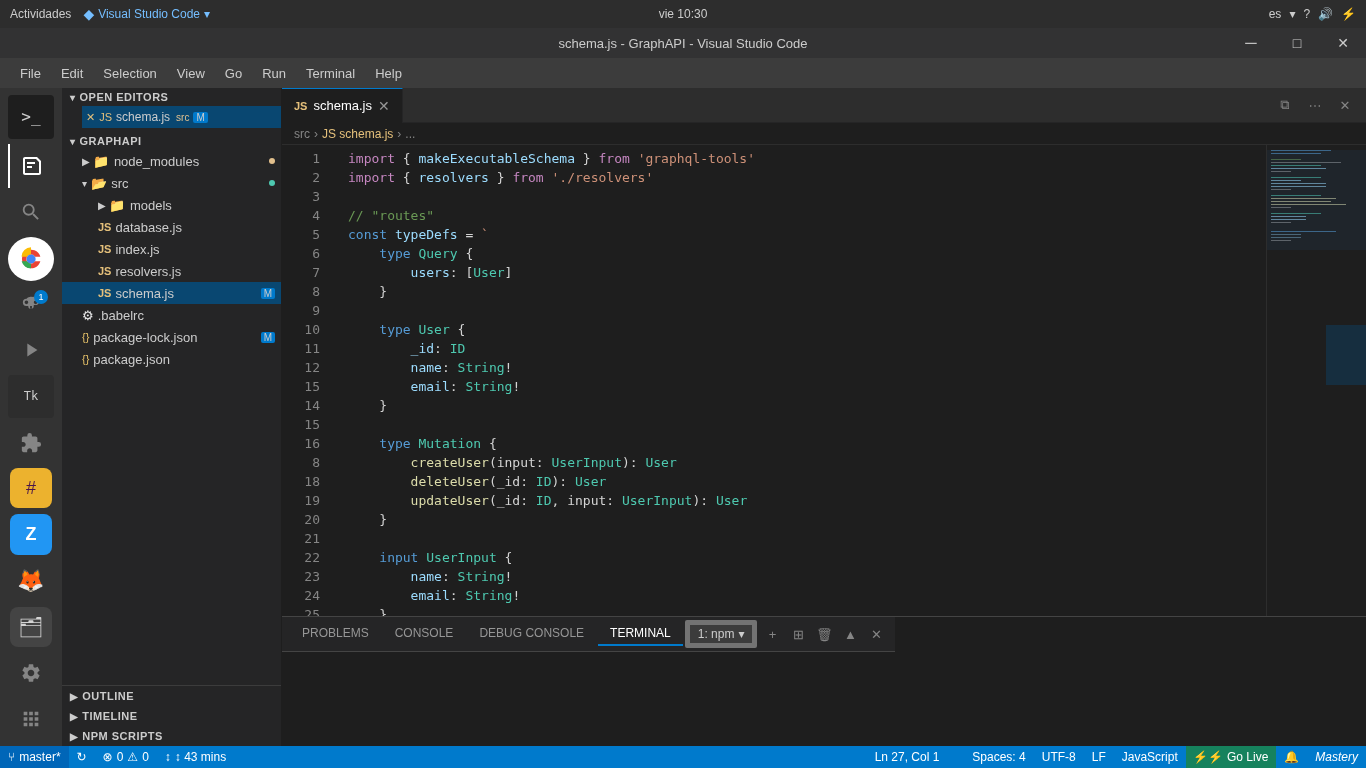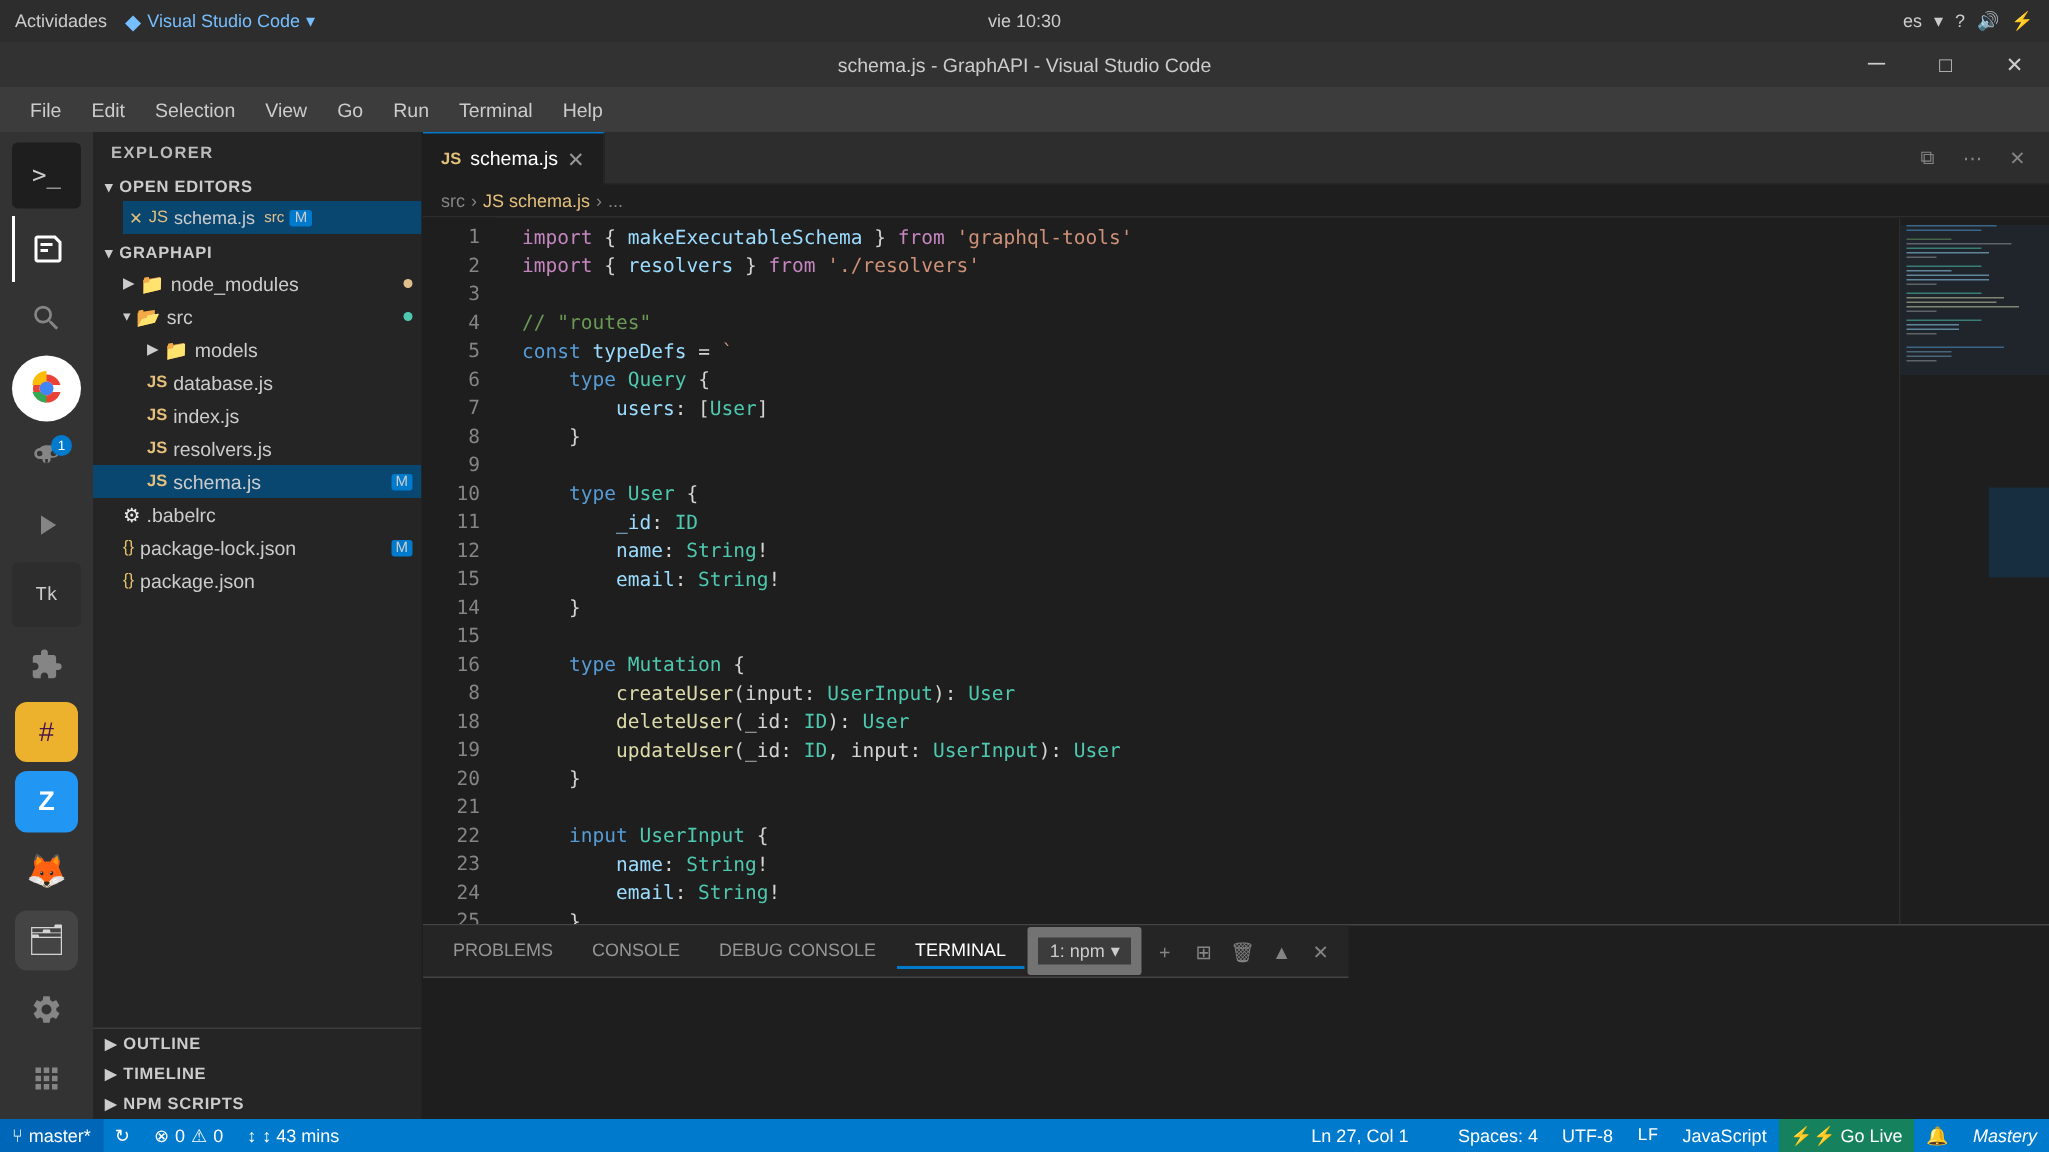--- a/index.html
+++ b/index.html
@@ -117,21 +117,20 @@
     </div>
 
     <div style="width:42px; height:42px; display:flex; align-items:center; justify-content:center; cursor:pointer; color:#858585; font-size:22px; margin:3px 0;">
       <svg width="22" height="22" viewBox="0 0 24 24" fill="currentColor">
           <path d="M4 8h4V4H4v4zm6 12h4v-4h-4v4zm-6 0h4v-4H4v4zm0-6h4v-4H4v4zm6 0h4v-4h-4v4zm6-10v4h4V4h-4zm-6 4h4V4h-4v4zm6 6h4v-4h-4v4zm0 6h4v-4h-4v4z"></path>
         </svg>
     </div>
   </div>
 
   <div style="width:220px; background:#252526; display:flex; flex-direction:column; overflow:hidden; border-right:1px solid #1e1e1e;">
-    <div style="padding:8px 12px; font-size:11px; color:#bbb; text-transform:uppercase; letter-spacing:1px; font-weight:600;">EXPLORER</div>
 
     <div style="display:flex; align-items:center; padding:3px 8px; cursor:pointer; color:#ccc; font-size:11px; font-weight:600; text-transform:uppercase; letter-spacing:0.5px;">
       <span style="margin-right:4px; font-size:10px;">▾</span>
       <span>OPEN EDITORS</span>
     </div>
     <div style="padding-left:20px;">
       <div style="display:flex; align-items:center; padding:2px 4px; cursor:pointer; font-size:12px; color:#ccc; height:22px; background:#094771;">
         <span style="color:#e5c07b; margin-right:4px; font-size:11px;">✕</span>
         <span style="color:#e5c07b; margin-right:4px; font-size:11px;">JS</span>
         <span>schema.js</span>
@@ -316,21 +315,21 @@
       </div>
     </div>
 
     <div style="height:130px; background:#1e1e1e; border-top:1px solid #444; display:flex; flex-direction:row;">
       <div style="height:35px; display:flex; align-items:center; background:#252526; border-bottom:1px solid #444; padding:0 8px; gap:2px;">
         <div style="padding:4px 12px; font-size:12px; color:#969696; cursor:pointer; border-bottom:2px solid transparent;">PROBLEMS</div>
         <div style="padding:4px 12px; font-size:12px; color:#969696; cursor:pointer; border-bottom:2px solid transparent;">CONSOLE</div>
         <div style="padding:4px 12px; font-size:12px; color:#969696; cursor:pointer; border-bottom:2px solid transparent;">DEBUG CONSOLE</div>
         <div style="padding:4px 12px; font-size:12px; color:#ffffff; cursor:pointer; border-bottom:2px solid #007acc;">TERMINAL</div>
         <div style="margin-left:auto; display:flex; align-items:center; gap:4px;">
-          <div style="background:#3c3c3c; border:7px solid #737373; color:#ccc; font-size:12px; padding:2px 8px; border-radius:2px; cursor:pointer; display:flex; align-items:center; gap:4px;">
+          <div style="background:#3c3c3c; border:5px solid #737373; color:#ccc; font-size:12px; padding:2px 8px; border-radius:2px; cursor:pointer; display:flex; align-items:center; gap:4px;">
             <span>1: npm</span>
             <span>▾</span>
           </div>
           <div style="width:22px; height:22px; display:flex; align-items:center; justify-content:center; cursor:pointer; color:#858585; border-radius:3px;">+</div>
           <div style="width:22px; height:22px; display:flex; align-items:center; justify-content:center; cursor:pointer; color:#858585; border-radius:3px;">⊞</div>
           <div style="width:22px; height:22px; display:flex; align-items:center; justify-content:center; cursor:pointer; color:#858585; border-radius:3px;">🗑</div>
           <div style="width:22px; height:22px; display:flex; align-items:center; justify-content:center; cursor:pointer; color:#858585; border-radius:3px;">▲</div>
           <div style="width:22px; height:22px; display:flex; align-items:center; justify-content:center; cursor:pointer; color:#858585; border-radius:3px;">✕</div>
         </div>
       </div>
@@ -359,21 +358,21 @@
   <div style="flex:1;"></div>
   <div style="padding:0 8px; height:22px; display:flex; align-items:center; cursor:pointer;">
     <span>Ln 27, Col 1</span>
   </div>
   <div style="padding:0 8px; height:22px; display:flex; align-items:center; cursor:pointer;margin-left:17px;">
     <span>Spaces: 4</span>
   </div>
   <div style="padding:0 8px; height:22px; display:flex; align-items:center; cursor:pointer;">
     <span>UTF-8</span>
   </div>
-  <div style="padding:0 8px; height:22px; display:flex; align-items:center; cursor:pointer;font-family:Liberation Mono, monospace;">
+  <div style="padding:0 8px; height:22px; display:flex; align-items:center; cursor:pointer;">
     <span>LF</span>
   </div>
   <div style="padding:0 8px; height:22px; display:flex; align-items:center; cursor:pointer;">
     <span>JavaScript</span>
   </div>
   <div style="padding:0 8px; height:22px; display:flex; align-items:center; cursor:pointer; background:#16825d;">
     <span>⚡</span>
     <span>⚡ Go Live</span>
   </div>
   <div style="padding:0 8px; height:22px; display:flex; align-items:center; cursor:pointer;">

